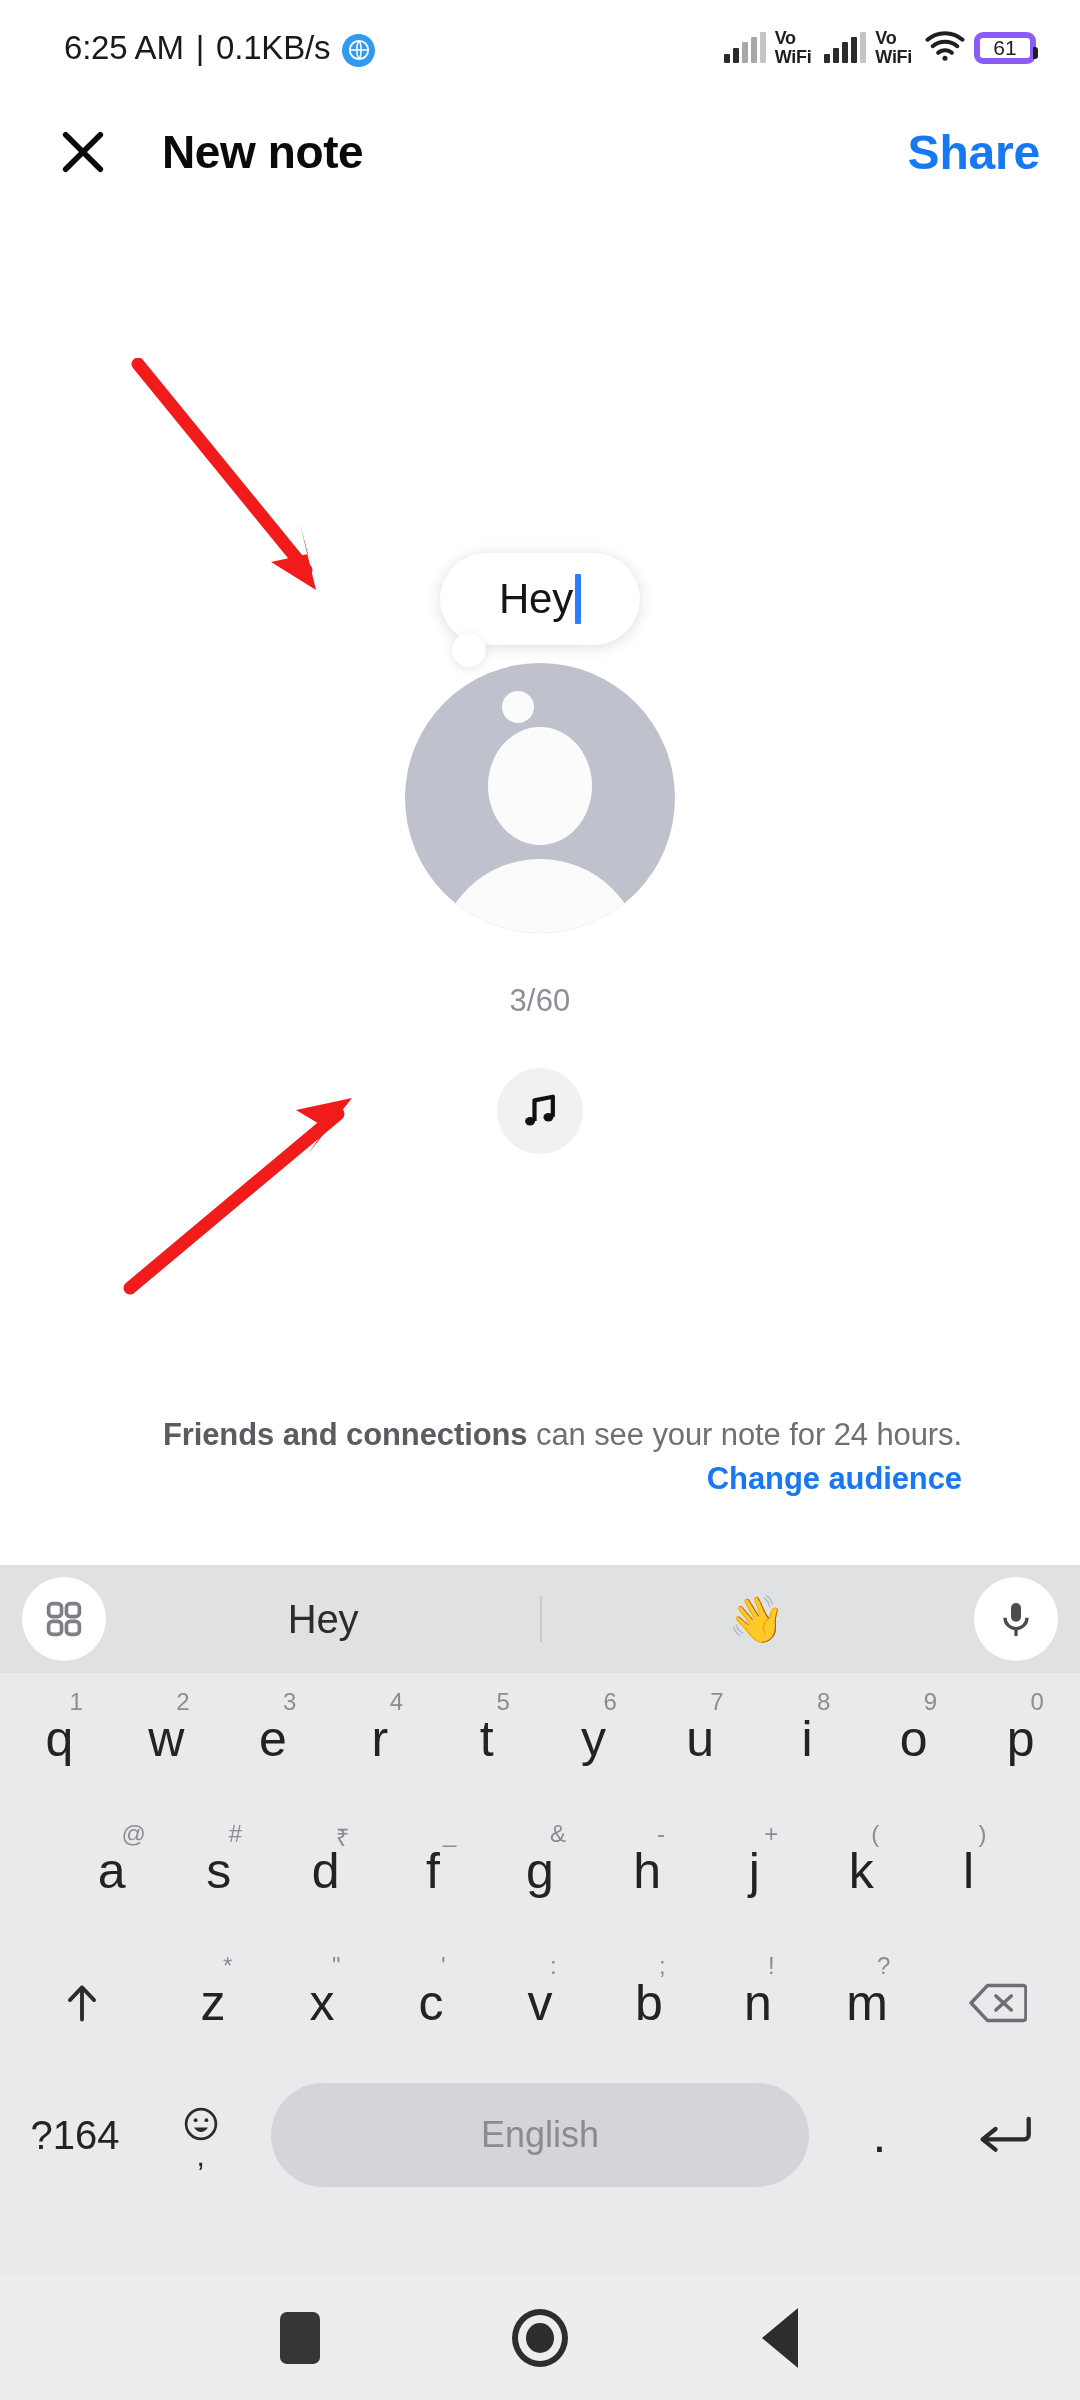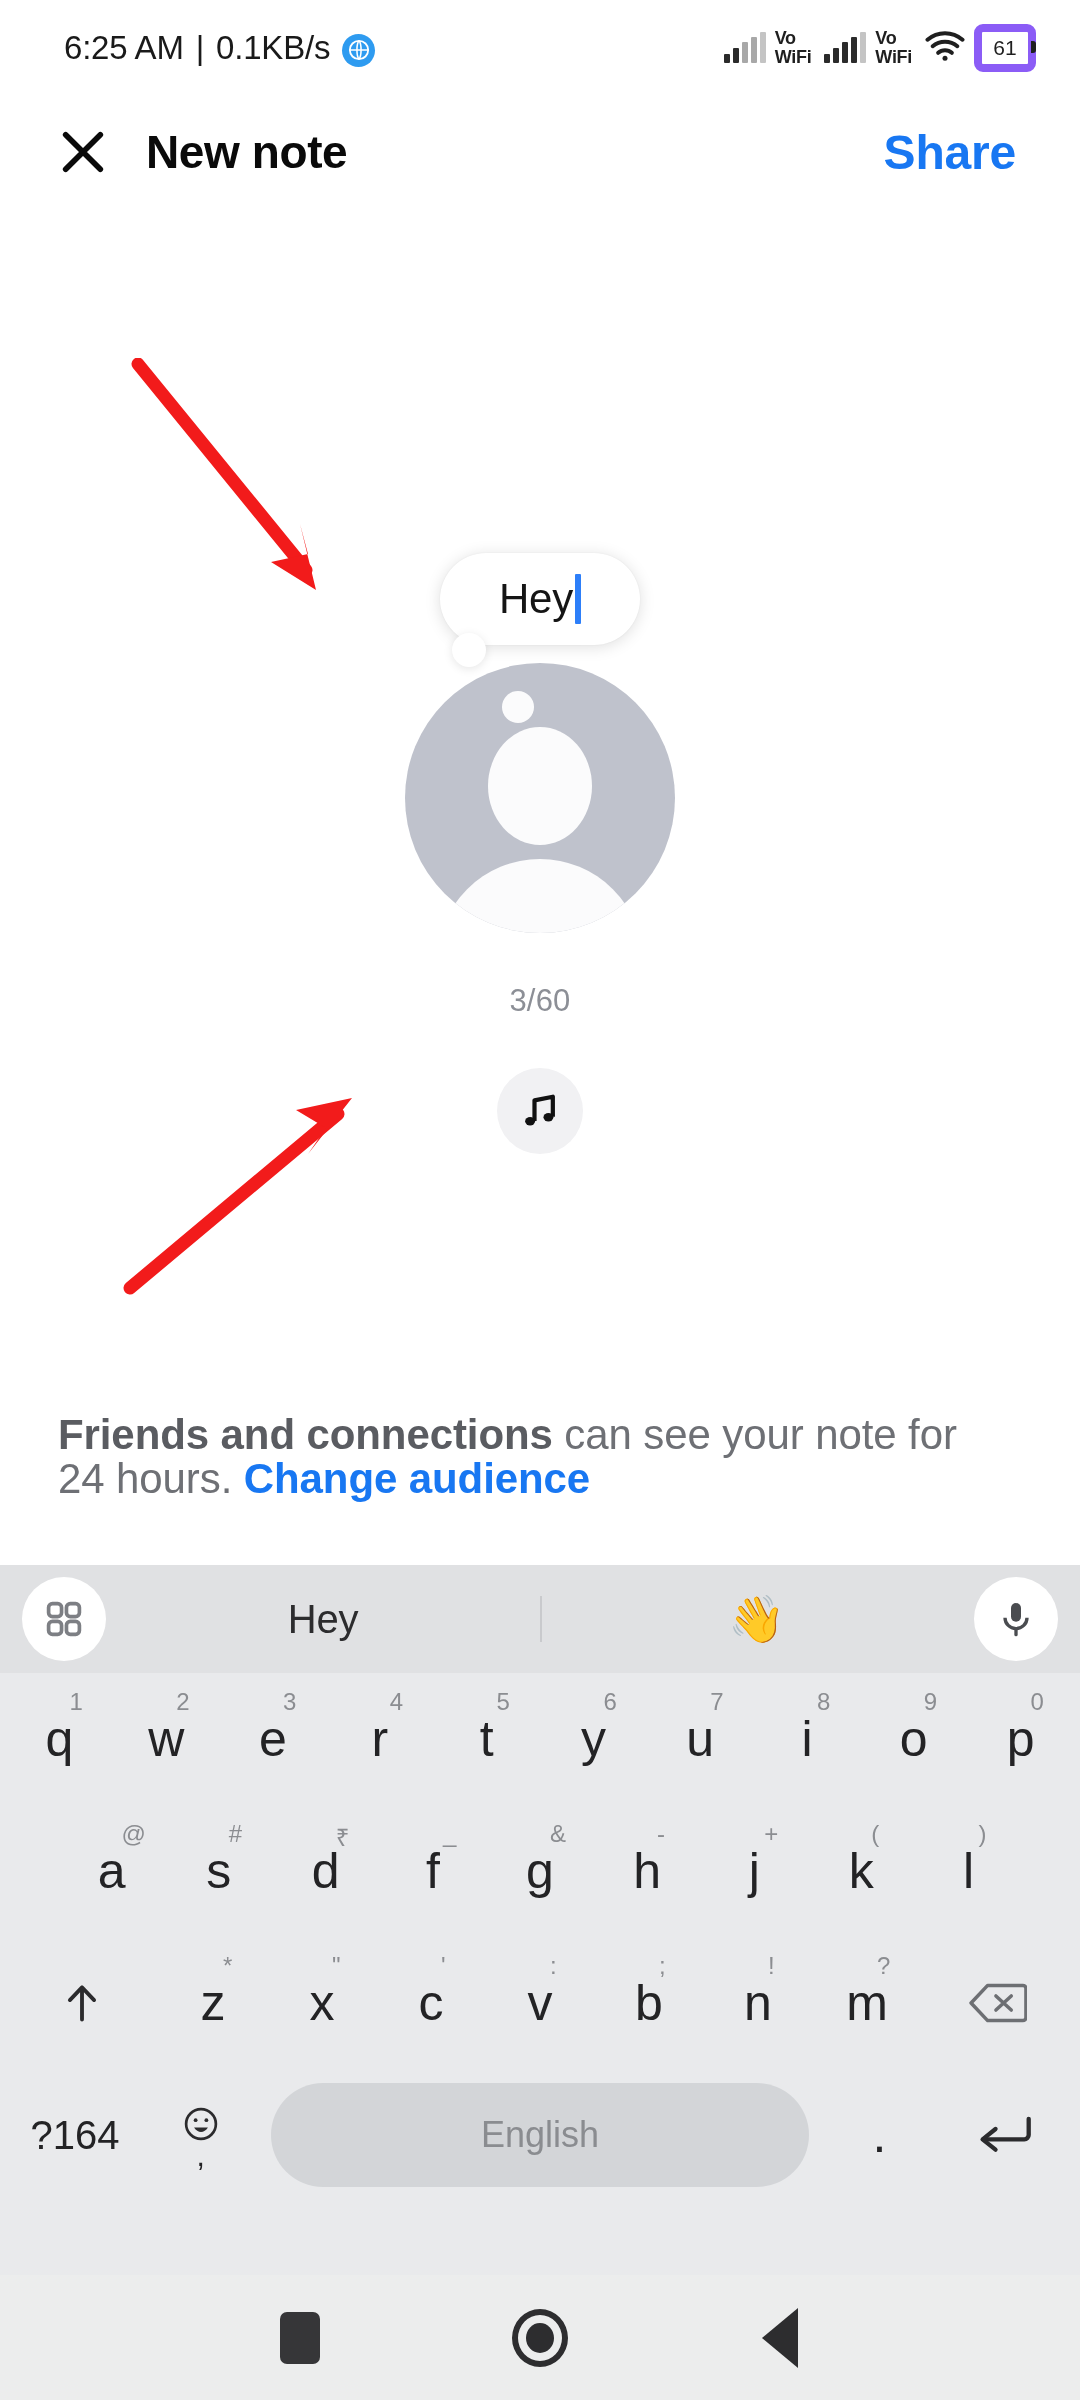--- a/index.html
+++ b/index.html
@@ -47,38 +47,39 @@
   .sig-bars i:nth-child(4) { height: 26px; background: #a8a8a8; }
   .sig-bars i:nth-child(5) { height: 31px; background: #c4c4c4; }
   .sig-bars.strong i:nth-child(3) { background: #2b2b2b; }
   .sig-bars.strong i:nth-child(4) { background: #2b2b2b; }
   .vowifi {
     font-size: 18px; line-height: 19px; color: #1f1f1f;
     font-weight: 600; letter-spacing: -0.3px; text-align: left;
     margin-right: 4px;
   }
   .battery-shell {
-    width: 62px; height: 48px; border: 8px solid #8b5cf6;
+    width: 62px; height: 32px; border: 6px solid #8b5cf6;
     border-radius: 9px; display: flex; align-items: center;
     justify-content: center; position: relative;
   }
   .battery-shell::after {
     content: ""; position: absolute; right: -8px; top: 9px;
     width: 5px; height: 12px; background: #1f1f1f;
     border-radius: 0 3px 3px 0;
   }
   .battery-shell span { font-size: 21px; color: #1f1f1f; font-weight: 500; }
 
   
   #app-header {
     position: absolute; top: 96px; left: 0;
     width: 1080px; height: 112px;
     display: flex; align-items: center;
-    padding: 0 64px 0 48px;
+    padding: 0 40px 0 48px;
     background: #ffffff;
+    gap: 16px;
   }
   #close-btn {
     width: 70px; height: 70px; display: flex;
     align-items: center; justify-content: center;
     background: none; border: none; cursor: pointer;
   }
   #header-title {
     font-size: 46px; font-weight: 700; color: #0a0a0a;
     margin-left: 28px; letter-spacing: -0.4px;
   }
@@ -166,22 +167,22 @@
   
   #arrow-to-bubble, #arrow-to-music {
     position: absolute; pointer-events: none;
   }
   #arrow-to-bubble { left: 130px; top: 150px; }
   #arrow-to-music  { left: 120px; top: 880px; }
 
   
   #audience-notice {
     position: absolute; left: 0; top: 1205px; width: 1020px;
-    padding: 0 58px; text-align: left;
-    font-size: 42px; line-height: 44px; color: #6e7075;
+    padding: 0 58px; text-align: right;
+    font-size: 31px; line-height: 44px; color: #6e7075;
     letter-spacing: -0.1px;
   }
   #audience-notice b { color: #5a5c61; font-weight: 700; }
   #change-audience-link {
     color: #1877f2; font-weight: 700; cursor: pointer;
   }
 
   
   #keyboard {
     position: absolute; left: 0; top: 1565px;

